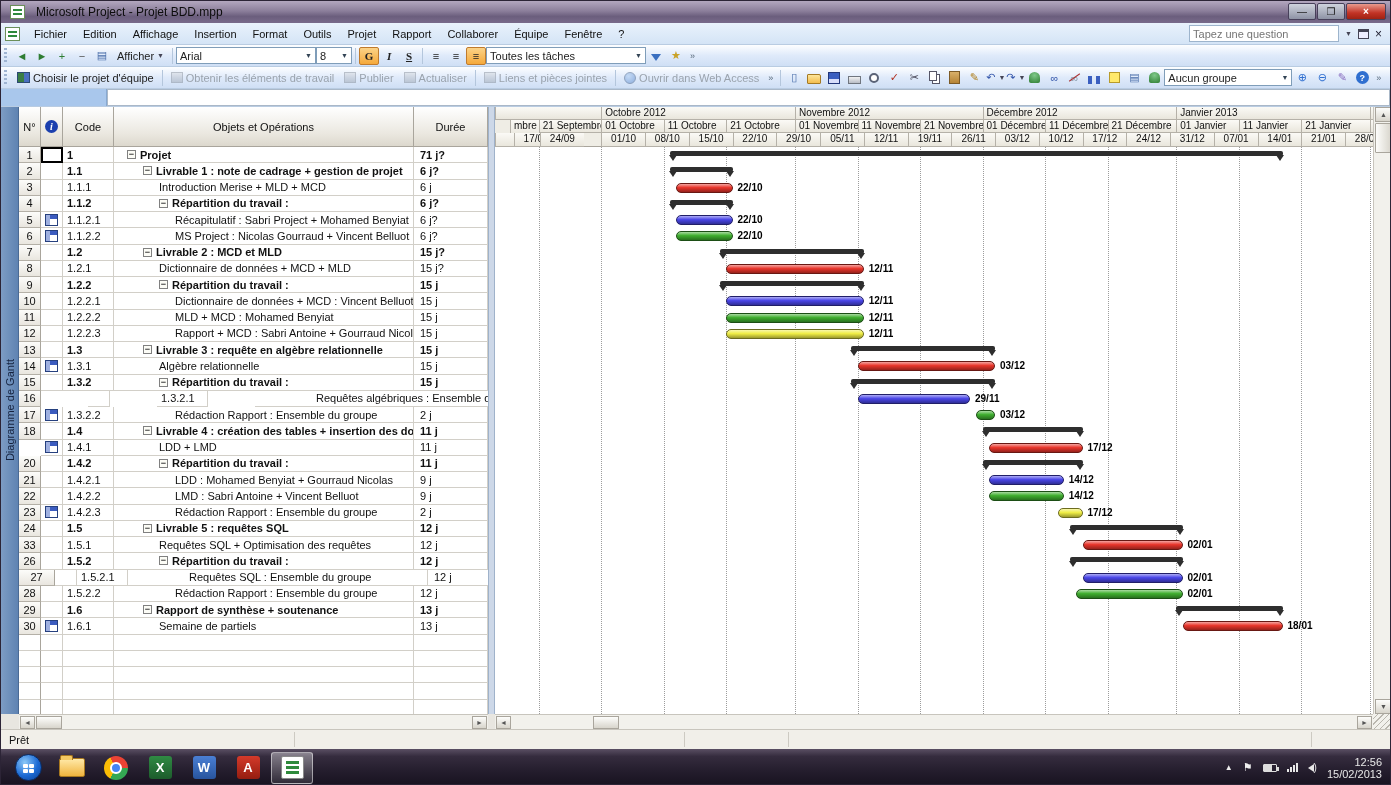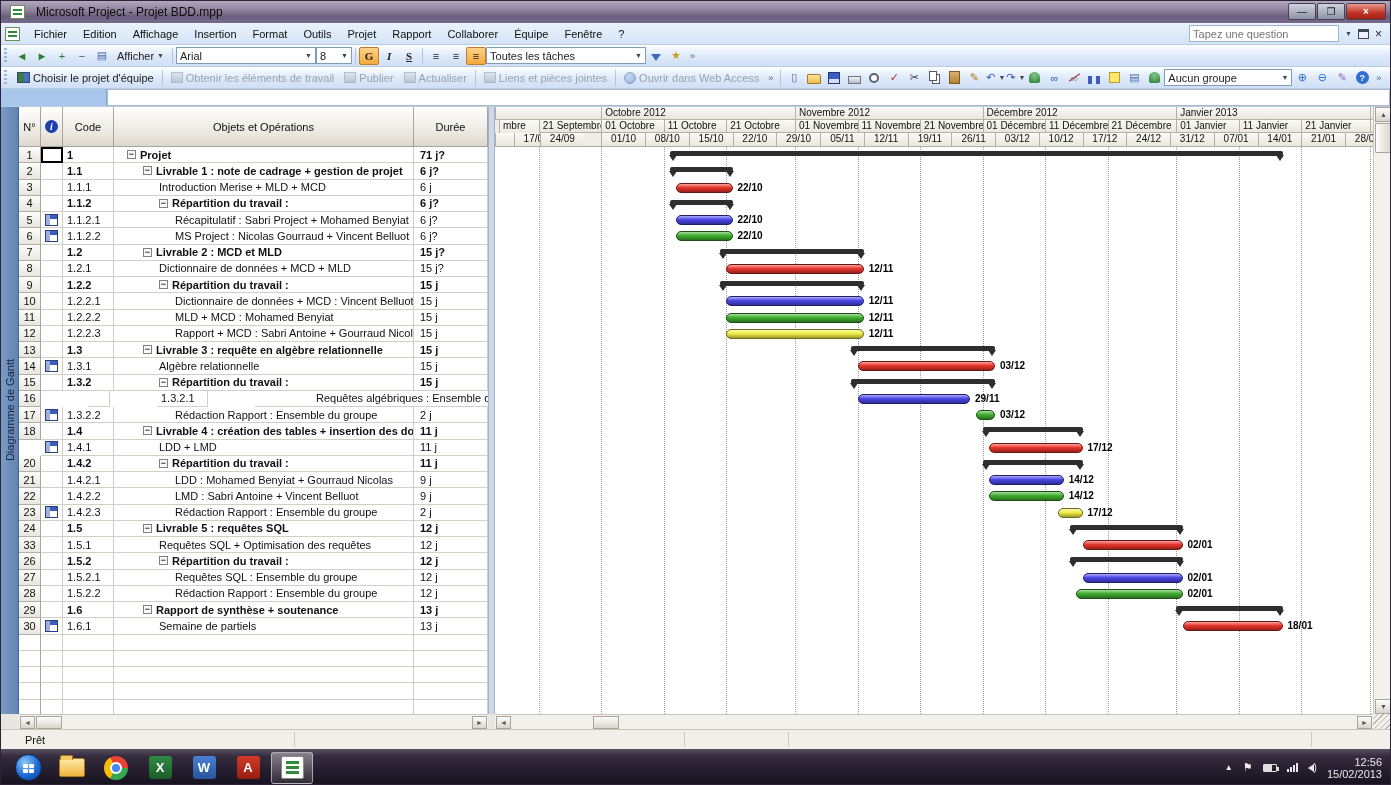--- a/index.html
+++ b/index.html
@@ -117,21 +117,21 @@
   .vthumb { position:absolute; left:1px; top:16px; width:17px; height:30px; background:linear-gradient(90deg,#fdfdfb,#d8d5cc); border:1px solid #a9a59c; border-radius:1px; }
   .hscroll-row { position:absolute; top:713px; left:0; width:1391px; height:15px; background:#e8e6e0; }
   .hs { position:absolute; top:0; height:15px; background:#f2f1ec; border-top:1px solid #c8c5bd; }
   .hbtn { position:absolute; top:1px; width:15px; height:13px; background:linear-gradient(#fdfdfb,#d8d5cc); border:1px solid #a9a59c; font-size:7px; color:#555; display:flex; align-items:center; justify-content:center; }
   .hthumb { position:absolute; top:1px; height:13px; background:linear-gradient(#fdfdfb,#d8d5cc); border:1px solid #a9a59c; }
   .corner { position:absolute; left:1372px; top:713px; width:19px; height:15px;
     background:repeating-linear-gradient(135deg,#f2f1ec 0 3px,#b9b6ae 3px 4px); }
 
   
   .statusbar { position:absolute; top:728px; left:0; width:1391px; height:20px; background:#f1efe9; border-top:1px solid #c8c5bd; font-size:11px; color:#111; display:flex; align-items:center; }
-  .statusbar .ready { padding-left:24px; }
+  .statusbar .ready { padding-left:8px; }
   .st-sep { position:absolute; top:2px; bottom:2px; width:1px; background:#cdcac2; }
 
   
   .taskbar { position:absolute; top:748px; left:0; width:1391px; height:37px;
     background:linear-gradient(180deg,#5a4f63 0%,#352c3e 20%,#241d2d 60%,#17121f 100%);
     display:flex; align-items:center; }
   .app { width:42px; height:32px; margin:0 1px; border-radius:3px; display:flex; align-items:center; justify-content:center; }
   .app.active { background:linear-gradient(rgba(255,255,255,.38),rgba(255,255,255,.10)); border:1px solid rgba(255,255,255,.5); }
   .orb { width:27px; height:27px; border-radius:50%; background:radial-gradient(circle at 35% 30%,#8cc9f8,#1c6ad4 55%,#0a3f8f); border:1px solid #0a2d66; display:flex; align-items:center; justify-content:center; }
   .orb i { width:5px; height:4px; background:#fff; border-radius:1px; display:block;
@@ -659,21 +659,21 @@
             <div class="c c-num" style="width: 22px;">26</div>
             <div class="c c-info" style="width: 22px;"></div>
             <div class="c c-code b" style="width: 51px;">1.5.2</div>
             <div class="c b" style="width: 300px; padding-left: 45px;">
               <span class="minus">−</span>
               <span>Répartition du travail :</span>
             </div>
             <div class="c c-dur b" style="width: 74px;">12 j</div>
           </div>
           <div class="t-row" style="height: 16.25px;">
-            <div class="c c-num" style="width: 22px;">27</div>
+            <div class="c c-num" style="width: 36px;">27</div>
             <div class="c c-info" style="width: 22px;"></div>
             <div class="c c-code" style="width: 51px;">1.5.2.1</div>
             <div class="c" style="width: 300px; padding-left: 61px;">
               <span>Requêtes SQL : Ensemble du groupe</span>
             </div>
             <div class="c c-dur" style="width: 74px;">12 j</div>
           </div>
           <div class="t-row" style="height: 16.25px;">
             <div class="c c-num" style="width: 22px;">28</div>
             <div class="c c-info" style="width: 22px;"></div>
@@ -745,21 +745,21 @@
     <div class="splitter"></div>
 
     <div class="chart-pane">
       <div class="ts" id="timescale">
           <div class="ts-cell" style="left: 0px; width: 106.25px; top: 0px; height: 13px;"></div>
           <div class="ts-cell" style="left: 106.25px; width: 193.75px; top: 0px; height: 13px;">Octobre 2012</div>
           <div class="ts-cell" style="left: 300px; width: 187.5px; top: 0px; height: 13px;">Novembre 2012</div>
           <div class="ts-cell" style="left: 487.5px; width: 193.75px; top: 0px; height: 13px;">Décembre 2012</div>
           <div class="ts-cell" style="left: 681.25px; width: 193.75px; top: 0px; height: 13px;">Janvier 2013</div>
           <div class="ts-cell" style="left: 875px; width: 62.5px; top: 0px; height: 13px;">Février 2013</div>
-          <div class="ts-cell" style="left: 4px; width: 43.75px; top: 13px; height: 17px;">mbre</div>
+          <div class="ts-cell" style="left: 15px; width: 43.75px; top: 13px; height: 17px;">mbre</div>
           <div class="ts-cell" style="left: 43.75px; width: 62.5px; top: 13px; height: 13px;">21 Septembre</div>
           <div class="ts-cell" style="left: 106.25px; width: 62.5px; top: 13px; height: 13px;">01 Octobre</div>
           <div class="ts-cell" style="left: 168.75px; width: 62.5px; top: 13px; height: 13px;">11 Octobre</div>
           <div class="ts-cell" style="left: 231.25px; width: 68.75px; top: 13px; height: 13px;">21 Octobre</div>
           <div class="ts-cell" style="left: 300px; width: 62.5px; top: 13px; height: 13px;">01 Novembre</div>
           <div class="ts-cell" style="left: 362.5px; width: 62.5px; top: 13px; height: 13px;">11 Novembre</div>
           <div class="ts-cell" style="left: 425px; width: 62.5px; top: 13px; height: 13px;">21 Novembre</div>
           <div class="ts-cell" style="left: 487.5px; width: 62.5px; top: 13px; height: 13px;">01 Décembre</div>
           <div class="ts-cell" style="left: 550px; width: 62.5px; top: 13px; height: 13px;">11 Décembre</div>
           <div class="ts-cell" style="left: 612.5px; width: 68.75px; top: 13px; height: 13px;">21 Décembre</div>

